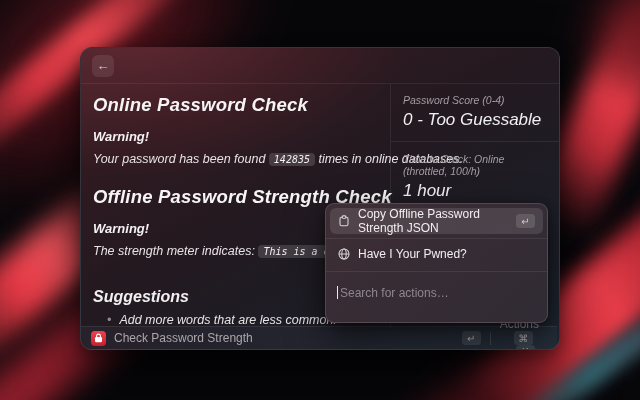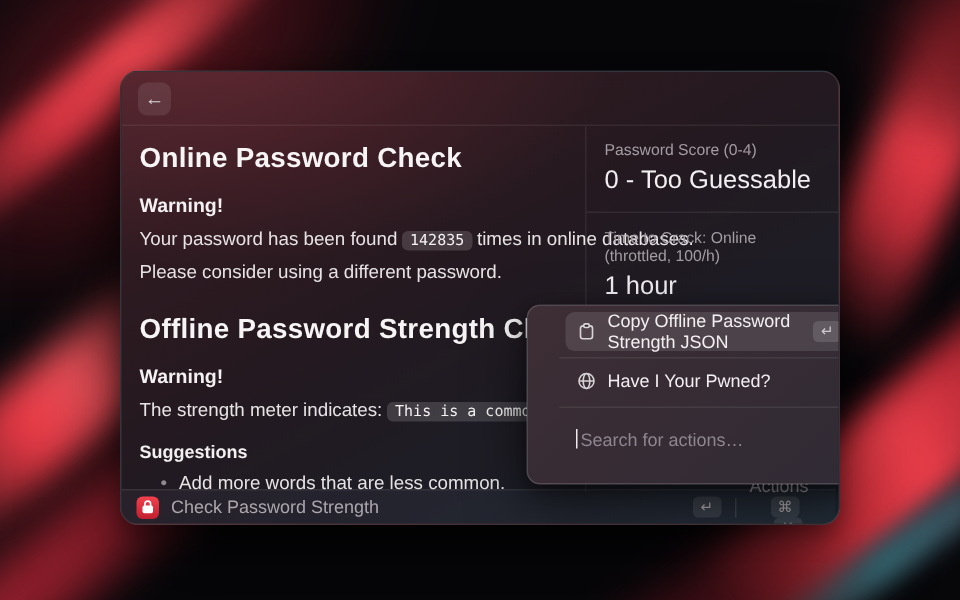--- a/index.html
+++ b/index.html
@@ -40,30 +40,30 @@
     background:linear-gradient(152deg, #3e2129 0%, #2f1a21 22%, #241920 45%, #1e1c24 65%, #1b222c 100%);
     box-shadow:0 25px 60px rgba(0,0,0,.6), 0 6px 18px rgba(0,0,0,.45);
   }
   .window::before { content:''; position:absolute; inset:0; pointer-events:none;
     background:radial-gradient(420px 240px at 14% -6%, rgba(195,62,74,.26), rgba(195,62,74,0) 62%),
                radial-gradient(420px 260px at 96% 115%, rgba(70,100,125,.10), rgba(70,100,125,0) 60%); }
   .titlebar { position:relative; height:36px; border-bottom:1px solid rgba(255,255,255,.07);
     display:flex; align-items:center; padding:0 11px; }
   .back-btn { width:22px; height:22px; border-radius:6px; background:rgba(255,255,255,.09);
     color:#d9d5d8; font-size:13px; line-height:21px; text-align:center; cursor:default; }
-  .body { position:relative; display:flex; height:244px; }
+  .body { position:relative; display:flex; height:244px;font-style:italic; }
   .main { width:310px; border-right:1px solid rgba(255,255,255,.07); padding:10px 14px 0 12px; }
   .main h1 { color:#f6f4f5; font-size:18.5px; font-weight:700; letter-spacing:.2px; white-space:nowrap; }
   .main .h1-2 { margin-top:20px; }
   .warning { color:#f3f1f2; font-size:13px; font-weight:700; margin-top:13px; }
   .main p { color:#e7e3e5; font-size:12.5px; margin-top:8px; }
   .nowrap { white-space:nowrap; }
   .code { font-family:"DejaVu Sans Mono", monospace; font-size:10px; color:#f4f1f2;
     background:rgba(255,255,255,.15); border-radius:4px; padding:1px 5px; white-space:nowrap; }
-  .sugg-title { color:#f1eff0; font-size:12px; font-weight:700; margin-top:14px; }
+  .sugg-title { color:#f1eff0; font-size:16px; font-weight:700; margin-top:30px; }
   .bullet-row { display:flex; margin-top:7px; color:#e7e3e5; font-size:12.5px; }
   .bullet-dot { color:#918b90; margin:0 8px 0 14px; }
   .sidebar { flex:1; padding:10px 12px; }
   .meta-label { color:#a39da3; font-size:10.5px; }
   .meta-value { color:#f1eff1; font-size:17px; margin-top:4px; }
   .meta-div { height:1px; background:rgba(255,255,255,.08); margin:11px -12px 11px -12px; }
   .mt12 { margin-top:13px; }
   
   .bottombar { position:absolute; left:0; right:2px; bottom:0; height:23px;
     border-top:1px solid rgba(255,255,255,.08); background:rgba(150,180,215,.05);
@@ -75,24 +75,24 @@
   .primary-action { display:flex; align-items:center; }
   .primary-label { color:#f3f1f3; font-size:12px; font-weight:700; }
   .keycap { height:14px; min-width:19px; border-radius:3.5px; background:rgba(255,255,255,.11);
     color:#b9b3b9; font-size:10px; display:flex; align-items:center; justify-content:center; padding:0 3px; }
   .primary-action .keycap { margin-left:8px; }
   .bb-div { width:1px; height:13px; background:rgba(255,255,255,.13); margin:0 9px; }
   .actions-btn { display:flex; align-items:center;flex-direction:column; }
   .actions-label { color:#aba5ab; font-size:12px; margin-right:8px; }
   .actions-btn .keycap + .keycap { margin-left:4px; }
   
-  .popup { position:absolute; left:270px; top:155px; width:223px; height:120px; z-index:5;
+  .popup { position:absolute; left:244px; top:155px; width:223px; height:120px; z-index:5;
     border-radius:9px; border:1px solid rgba(255,255,255,.14);
     background:linear-gradient(140deg, #3e2e35 0%, #372c34 45%, #302b35 100%);
-    box-shadow:0 16px 38px rgba(0,0,0,.55), 0 3px 10px rgba(0,0,0,.4); overflow:hidden;padding-left:21px; }
+    box-shadow:0 16px 38px rgba(0,0,0,.55), 0 3px 10px rgba(0,0,0,.4); overflow:hidden; }
   .popup-top { padding:4px; }
   .action-row { display:flex; align-items:center; gap:8px; height:26px; padding:0 8px; border-radius:6px; }
   .action-row.selected { background:rgba(255,255,255,.11); }
   .action-label { color:#f2eef1; font-size:12px; }
   .action-row .keycap { margin-left:auto; background:rgba(255,255,255,.13); color:#cfc9cf; }
   .popup-div { height:1px; background:rgba(255,255,255,.08); }
   .popup-mid { padding:2px 4px 0 4px; }
   .section-title { color:#9f979e; font-size:10.5px; padding:6px 8px 3px 8px; }
   .popup-search { display:flex; align-items:center; height:42px; margin-top:4px;
     border-top:1px solid rgba(255,255,255,.08); padding:0 11px; }
@@ -130,21 +130,20 @@
 
     <div class="body">
       <div class="main">
         <h1>Online Password Check</h1>
         <div class="warning">Warning!</div>
         <p class="nowrap">
           <span>Your password has been found</span>
           <span class="code">142835</span>
           <span>times in online databases.</span>
         </p>
-        <p>Please consider using a different password.</p>
 
         <h1 class="h1-2">Offline Password Strength Check</h1>
         <div class="warning">Warning!</div>
         <p class="nowrap">
           <span>The strength meter indicates:</span>
           <span class="code">This is a commonly used password.</span>
         </p>
         <div class="sugg-title">Suggestions</div>
         <div class="bullet-row">
           <span class="bullet-dot">•</span>

